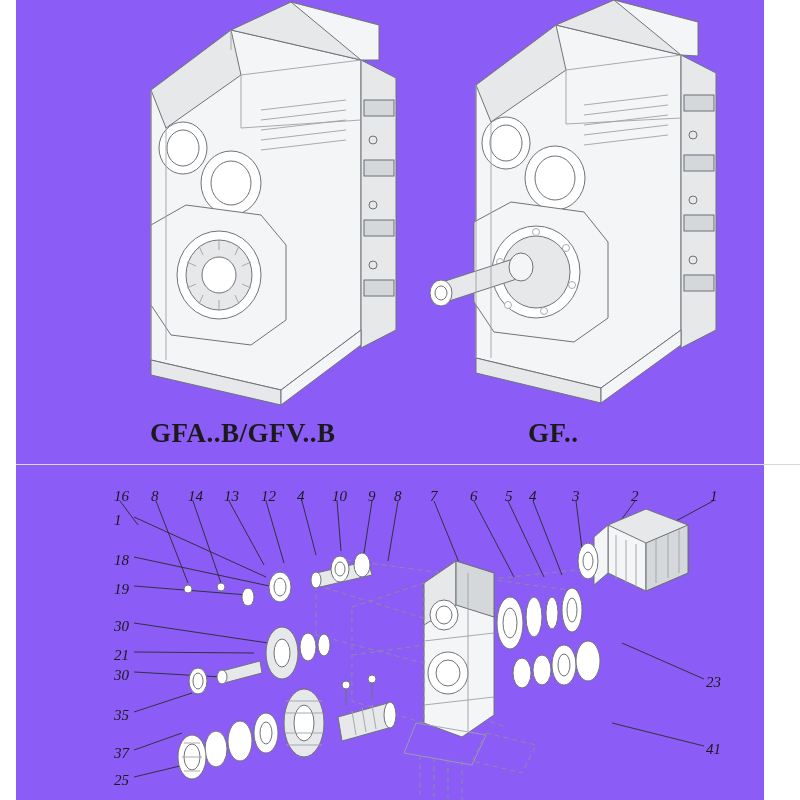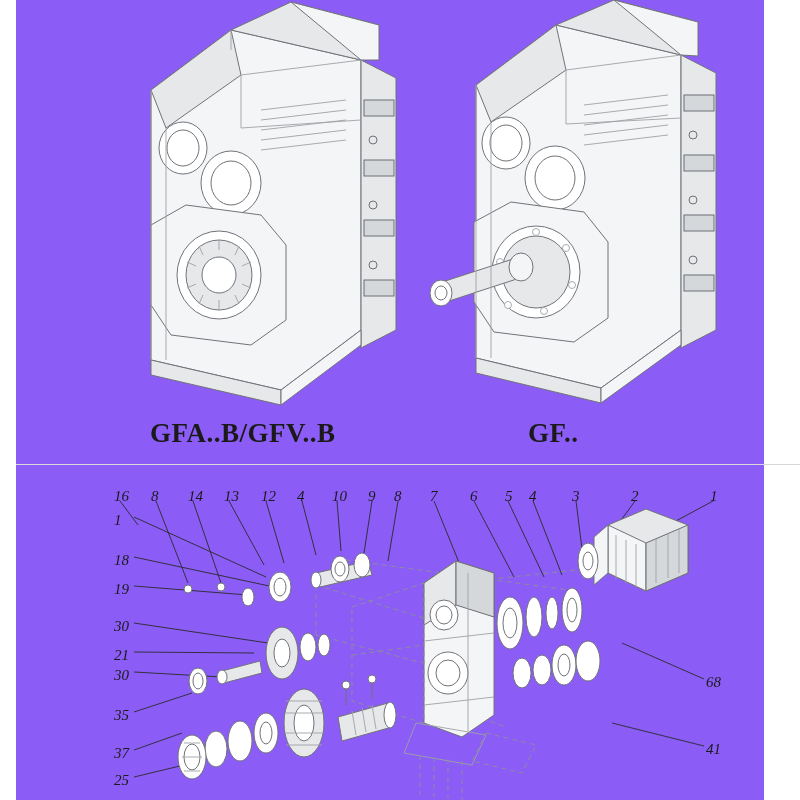--- a/index.html
+++ b/index.html
@@ -427,17 +427,17 @@
     <div class="callout-num" style="left:98px;top:48px">1</div>
     <div class="callout-num" style="left:98px;top:88px">18</div>
     <div class="callout-num" style="left:98px;top:117px">19</div>
     <div class="callout-num" style="left:98px;top:154px">30</div>
     <div class="callout-num" style="left:98px;top:183px">21</div>
     <div class="callout-num" style="left:98px;top:203px">30</div>
     <div class="callout-num" style="left:98px;top:243px">35</div>
     <div class="callout-num" style="left:98px;top:281px">37</div>
     <div class="callout-num" style="left:98px;top:308px">25</div>
 
-    <div class="callout-num" style="left:690px;top:210px">68</div>
+    <div class="callout-num" style="left:690px;top:210px">23</div>
     <div class="callout-num" style="left:690px;top:277px">41</div>
 
   </div>
 </div>
 
 </body></html>

